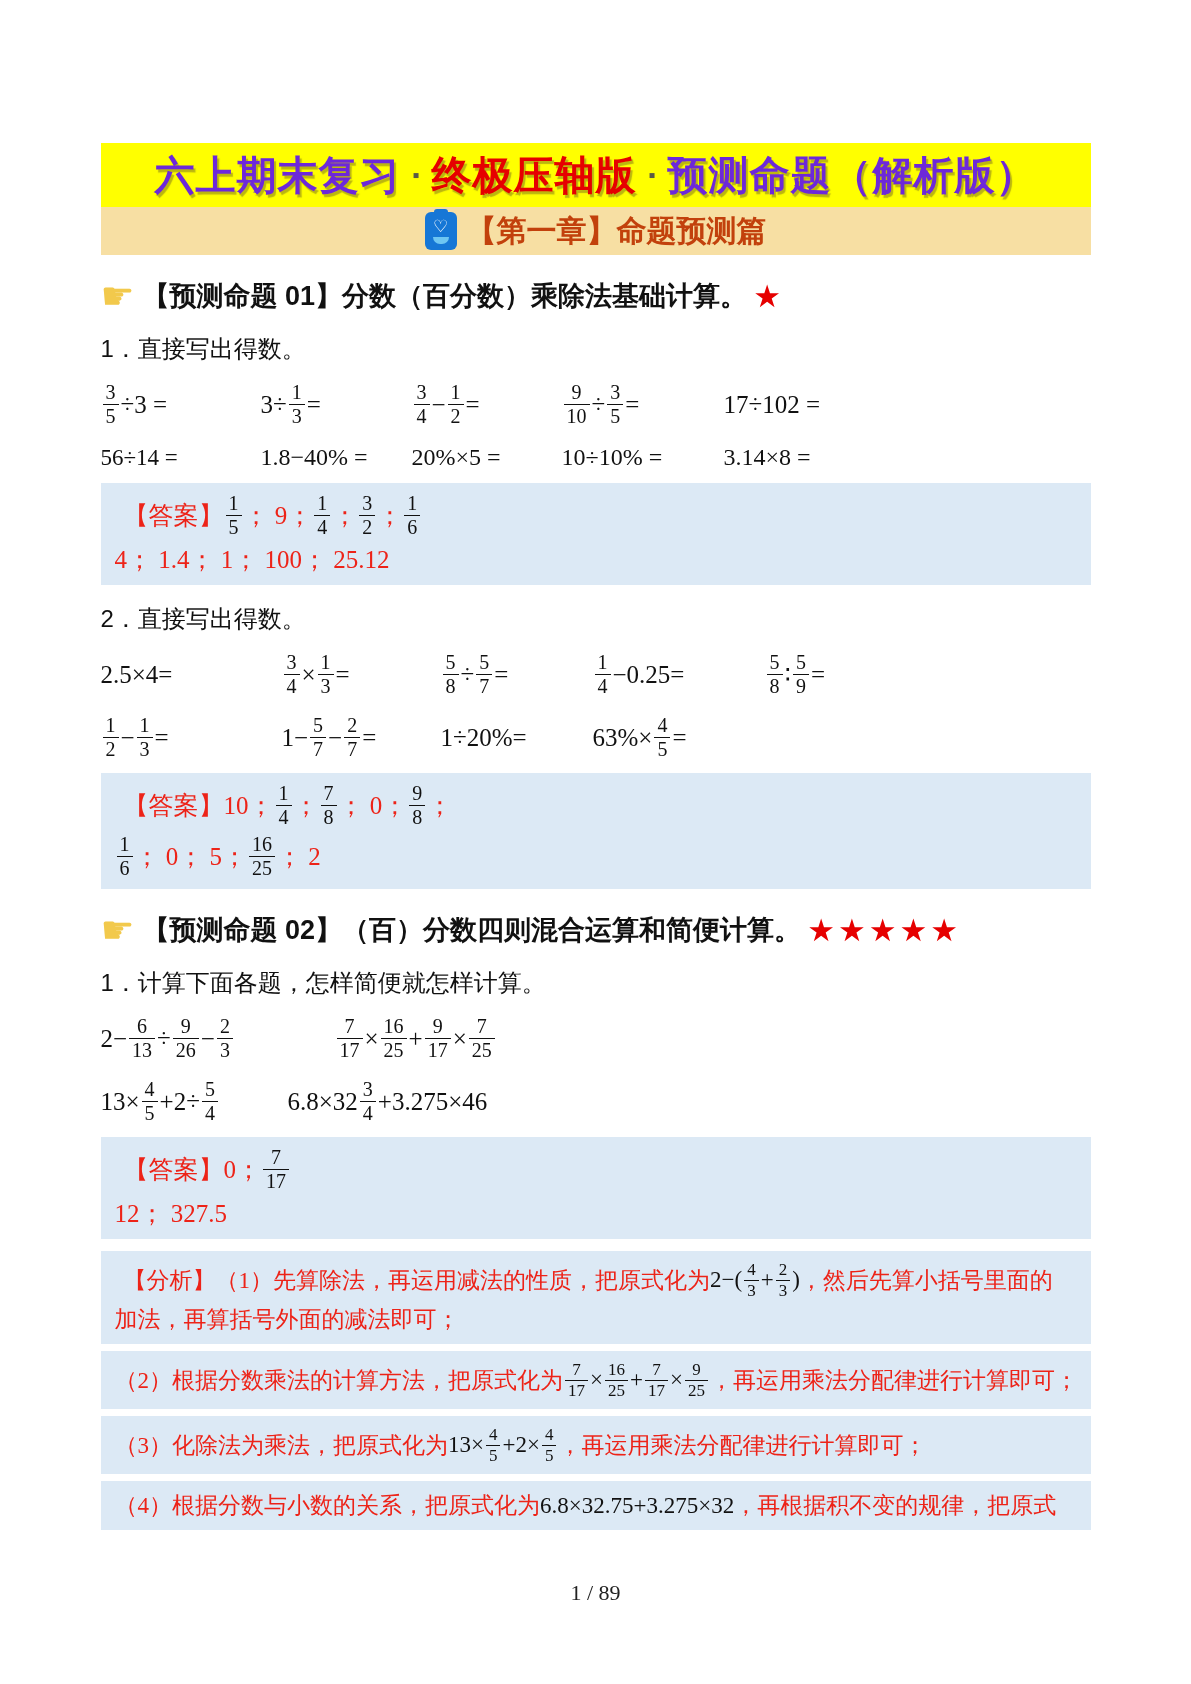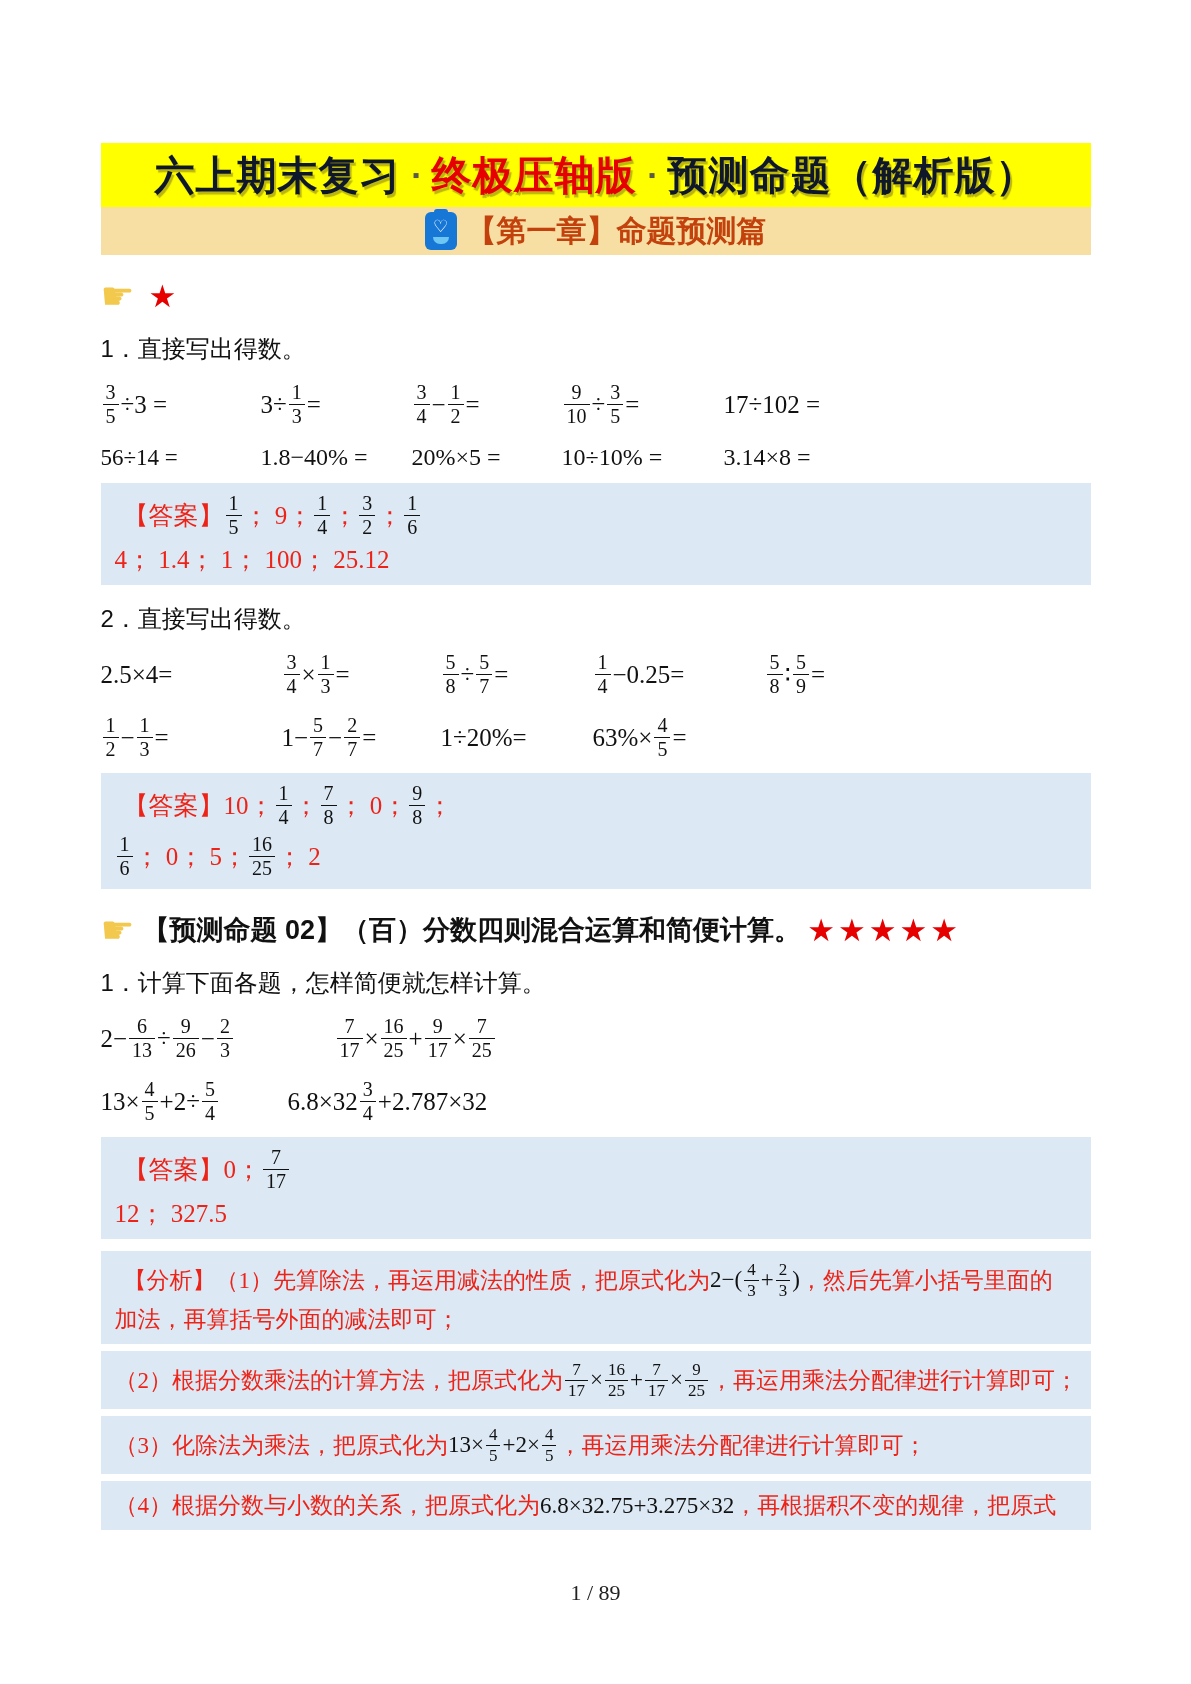--- a/index.html
+++ b/index.html
@@ -4,21 +4,21 @@
 <style>
   html,body{margin:0;padding:0;background:#ffffff;}
   .page{width:1191px;height:1684px;background:#fff;overflow:hidden;position:relative;
         font-family:"Liberation Sans",sans-serif;color:#111;}
   .content{width:990px;margin:0 auto;padding-top:143px;}
 
   
   .banner{background:#ffff00;height:64px;display:flex;align-items:center;justify-content:center;gap:12px;}
   .b-part{font-size:40px;font-weight:bold;letter-spacing:1px;
           text-shadow:2px 3px 1px rgba(120,110,30,.5);white-space:nowrap;}
-  .b-blue{color:#0f172a;}
+  .b-blue{color:#6d28d9;}
   .b-red{color:#e60000;}
   .b-sep{color:#5a5a46;font-size:20px;font-weight:bold;}
 
   
   .chapter-bar{background:#f7dfa3;height:48px;display:flex;align-items:center;justify-content:center;gap:10px;}
   .chapter-icon{width:32px;height:38px;background:#1677d6;border-radius:6px;display:flex;flex-direction:column;
                 align-items:center;justify-content:center;position:relative;flex:0 0 auto;}
   .chapter-icon::before{content:"";position:absolute;top:-3px;left:50%;transform:translateX(-50%);
                 width:14px;height:6px;background:#1677d6;border-radius:3px;}
   .ci-heart{color:#fff;font-size:17px;line-height:1;}
@@ -82,20 +82,21 @@
       <span class="chapter-icon">
         <span class="ci-heart">♡</span>
         <span class="ci-hand"></span>
       </span>
       <span class="chapter-title">【第一章】命题预测篇</span>
     </div>
 
     <div>
       <div class="sec-heading">
         <span class="pointer">☛</span>
+        <span class="sec-title">【预测命题 01】分数（百分数）乘除法基础计算。</span>
         <span class="stars">★</span>
       </div>
 
       <div class="q-label">1．直接写出得数。</div>
 
       <div class="math-grid5 g1">
         <div class="mcell">
             <span class="frac">
               <span class="fr-stack">
                 <span class="fr-num">3</span>
@@ -431,21 +432,21 @@
             </span>
           </div>
         <div class="mcell">
             <span>6.8×32</span>
             <span class="frac">
               <span class="fr-stack">
                 <span class="fr-num">3</span>
                 <span class="fr-den">4</span>
               </span>
             </span>
-            <span>+2.787×32</span>
+            <span>+3.275×46</span>
           </div>
       </div>
 
       <div class="ans-stripe">
         <div class="ans-line">
             <span class="c-lbl">【答案】</span>
             <span>0； </span>
             <span class="frac c-bk">
               <span class="fr-stack">
                 <span class="fr-num">7</span>

